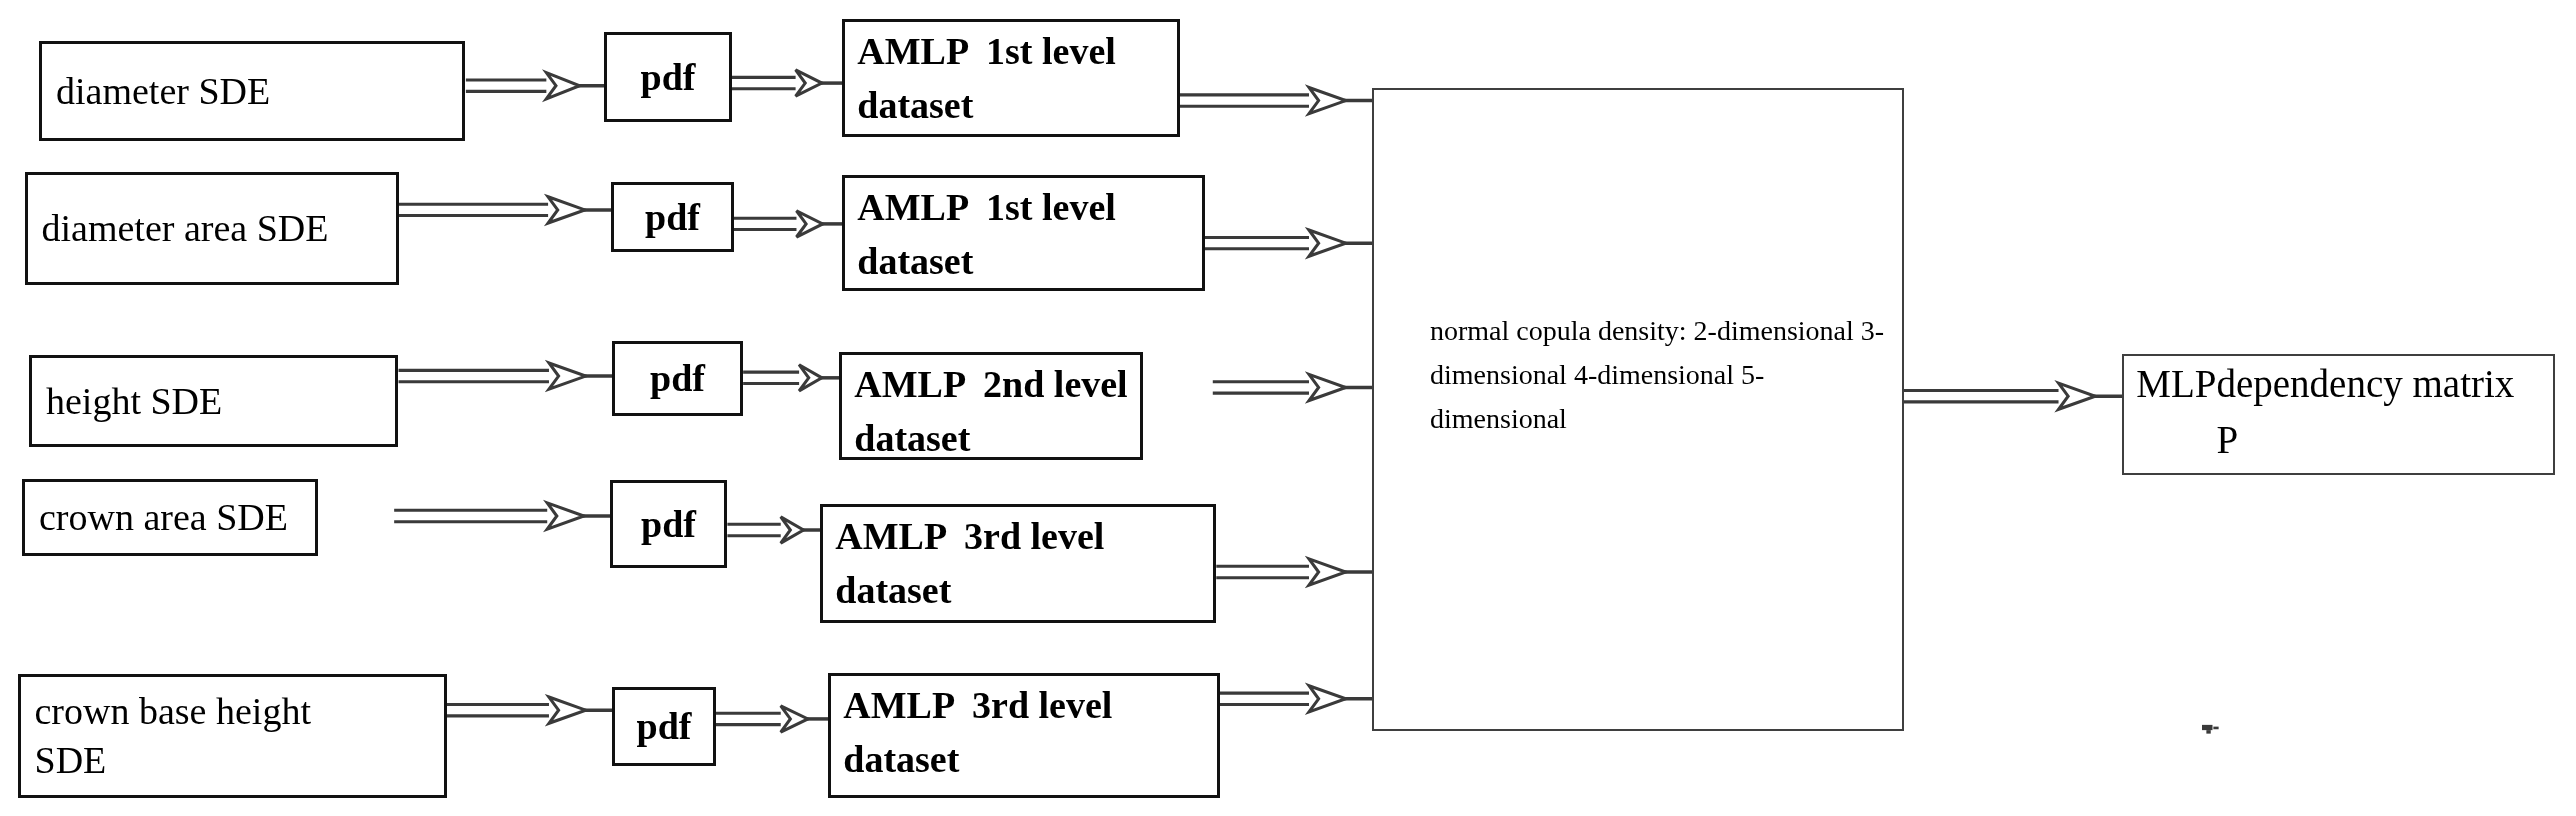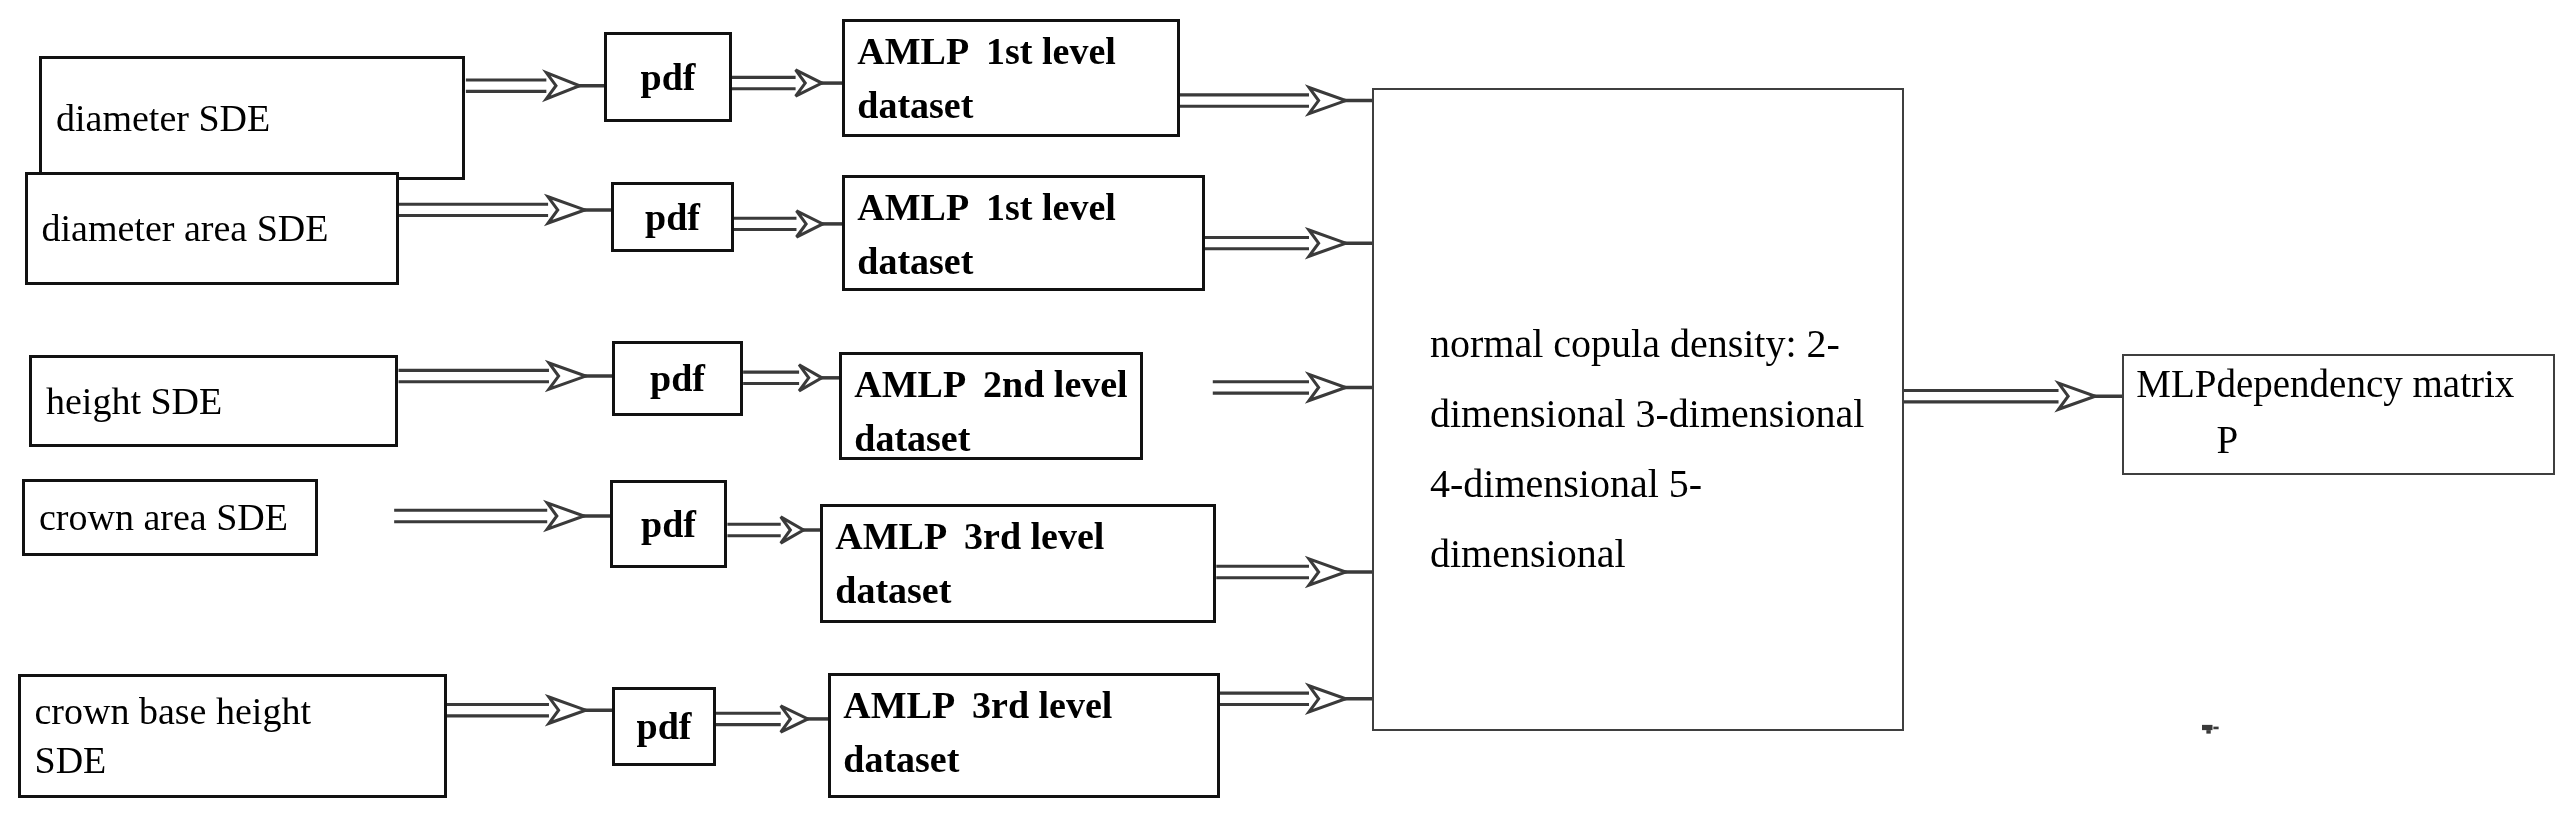--- a/index.html
+++ b/index.html
@@ -24,22 +24,22 @@
     line-height:49px;
   }
   .node .ln{display:block;white-space:pre-wrap;}
   .pdf-node{align-items:center;padding:1.8px 5.3px;font-weight:bold;}
   .dataset-node{justify-content:flex-start;padding:1.8px 12.3px;line-height:54px;font-weight:bold;}
   .panel{
     position:absolute;
     box-sizing:border-box;
     background:#ffffff;
     border:2.6px solid var(--panel-border,#3f3f3f);
-    font-size:40px;
-    line-height:70px;
+    font-size:28px;
+    line-height:44px;
   }
   #copula-box{padding:219px 17.5px 0 56px;}
   #mlp-box{border-color:var(--panel-border,#474747);font-size:39px;line-height:56px;padding:0 12.3px;display:flex;flex-direction:row;justify-content:flex-start;}
   #arrow-layer{position:absolute;left:0;top:0;}
   #stray-mark{position:absolute;left:2202px;top:724px;}
 </style>
 </head>
 <body style="background: rgb(255, 255, 255);">
 
 <div id="canvas">
@@ -120,21 +120,21 @@
         <path d="M 1394 792.5 H 1496 M 1394 805.5 H 1496" stroke="#3a3a3a" stroke-width="3.5" fill="none"></path>
         <path d="M 1496 784 L 1538 799 L 1496 814 L 1507 799 Z" fill="#ffffff" stroke="#3a3a3a" stroke-width="3.5" stroke-linejoin="miter"></path>
       </g>
       <g>
         <path d="M 2393 453 H 2431" stroke="#3a3a3a" stroke-width="4" fill="none"></path>
         <path d="M 2176 446.5 H 2353 M 2176 459.5 H 2353" stroke="#3a3a3a" stroke-width="3.5" fill="none"></path>
         <path d="M 2353 438 L 2395 453 L 2353 468 L 2364 453 Z" fill="#ffffff" stroke="#3a3a3a" stroke-width="3.5" stroke-linejoin="miter"></path>
       </g>
     </svg>
 
-  <div class="node" style="left:39px;top:56px;width:426px;height:124px">
+  <div class="node" style="left:39px;top:41px;width:426px;height:100px">
     <span class="ln">diameter SDE</span>
   </div>
   <div class="node" style="left:24.5px;top:172px;width:374px;height:113px">
     <span class="ln">diameter area SDE</span>
   </div>
   <div class="node" style="left:29px;top:355px;width:369px;height:92px">
     <span class="ln">height SDE</span>
   </div>
   <div class="node" style="left:22px;top:479px;width:296px;height:77px">
     <span class="ln">crown area SDE</span>

